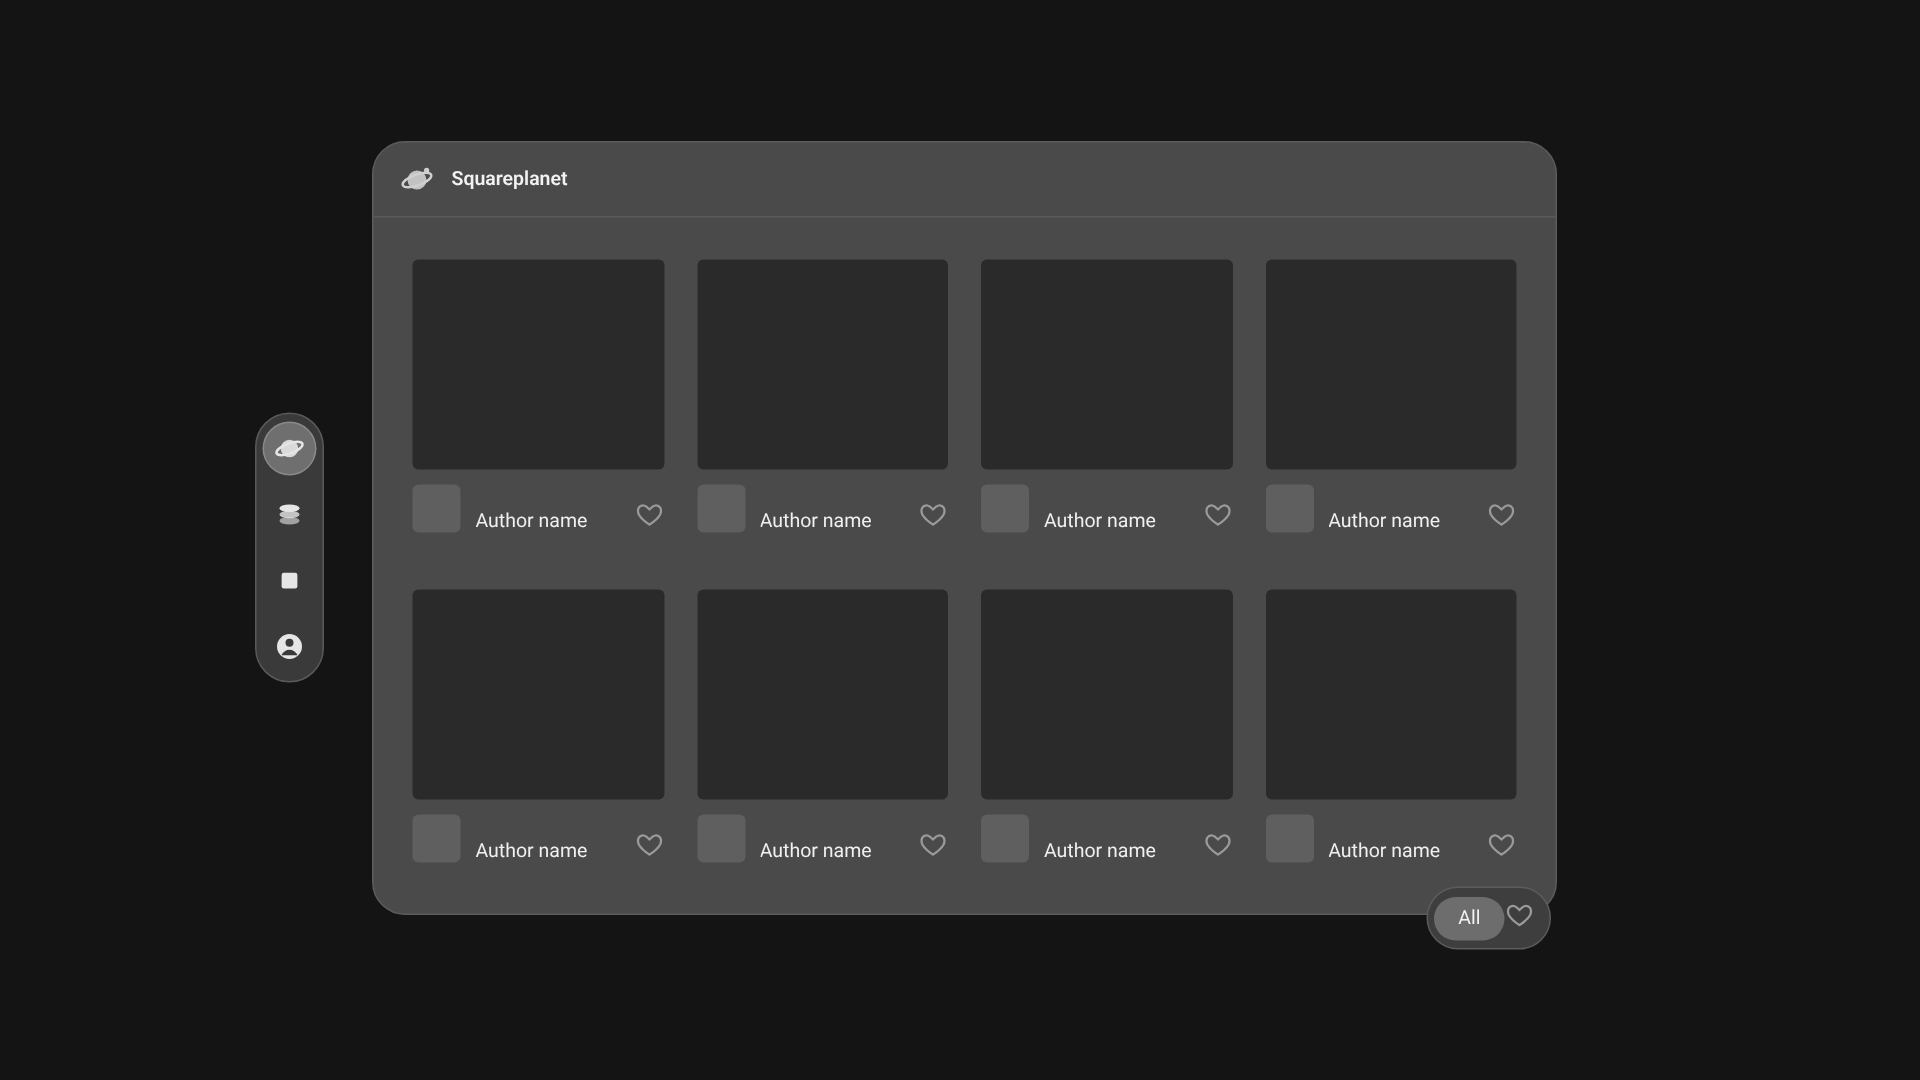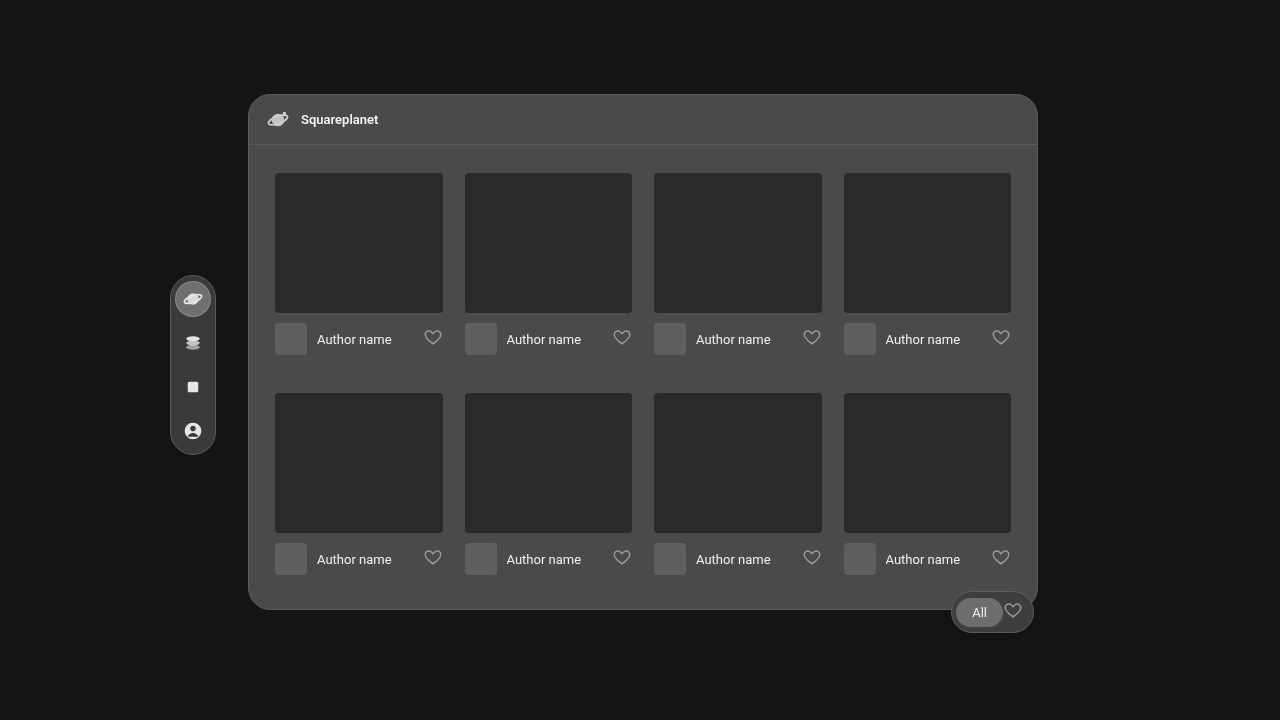--- a/index.html
+++ b/index.html
@@ -93,21 +93,21 @@
   }
   .card-thumb {
     width: 100%;
     height: 140px;
     background: #2a2a2a;
     border-radius: 4px;
   }
   .card-meta {
     margin-top: 10px;
     display: flex;
-    align-items: center;
+    align-items: flex-end;
     gap: 10px;
   }
   .avatar {
     width: 32px;
     height: 32px;
     background: #5f5f5f;
     border-radius: 4px;
     flex-shrink: 0;
   }
   .author {

